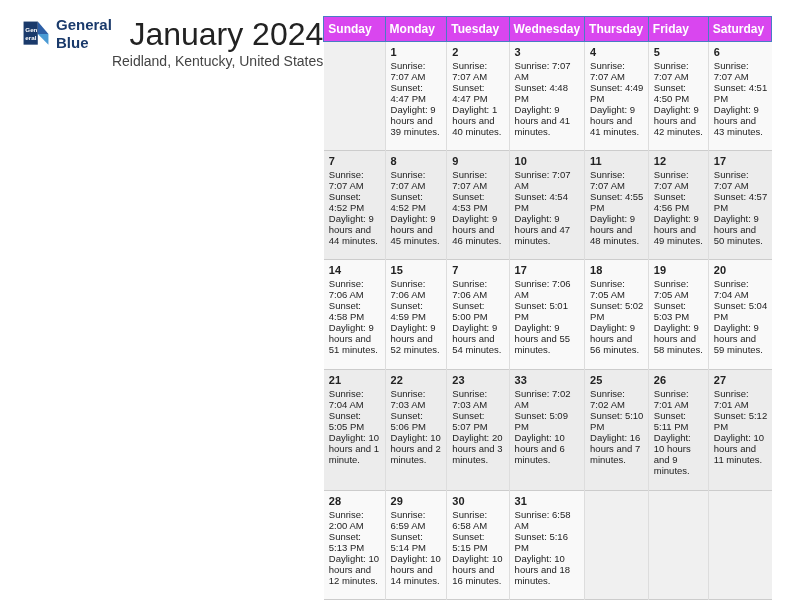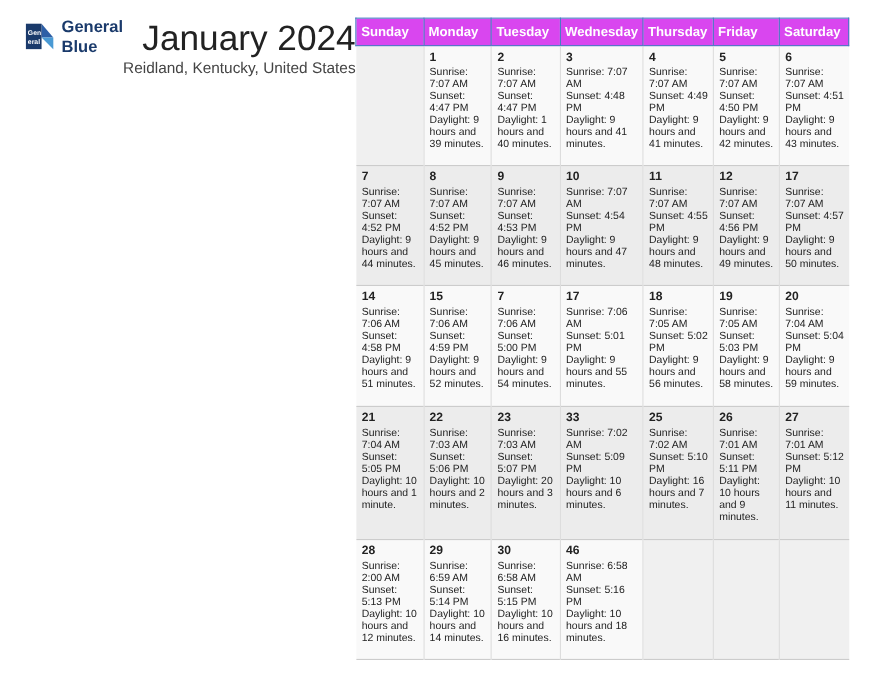--- a/index.html
+++ b/index.html
@@ -247,21 +247,21 @@
           <span>Sunset: 5:13 PM</span><br>
           <span>Daylight: 10 hours and 12 minutes.</span></td>
           <td><span class="day-num">29</span>
           <span>Sunrise: 6:59 AM</span><br>
           <span>Sunset: 5:14 PM</span><br>
           <span>Daylight: 10 hours and 14 minutes.</span></td>
           <td><span class="day-num">30</span>
           <span>Sunrise: 6:58 AM</span><br>
           <span>Sunset: 5:15 PM</span><br>
           <span>Daylight: 10 hours and 16 minutes.</span></td>
-          <td><span class="day-num">46</span>
+          <td><span class="day-num">31</span>
           <span>Sunrise: 6:58 AM</span><br>
           <span>Sunset: 5:16 PM</span><br>
           <span>Daylight: 10 hours and 18 minutes.</span></td>
           <td class="empty"></td>
           <td class="empty"></td>
           <td class="empty"></td>
         </tr>
       </tbody>
   </table>
 </div>

